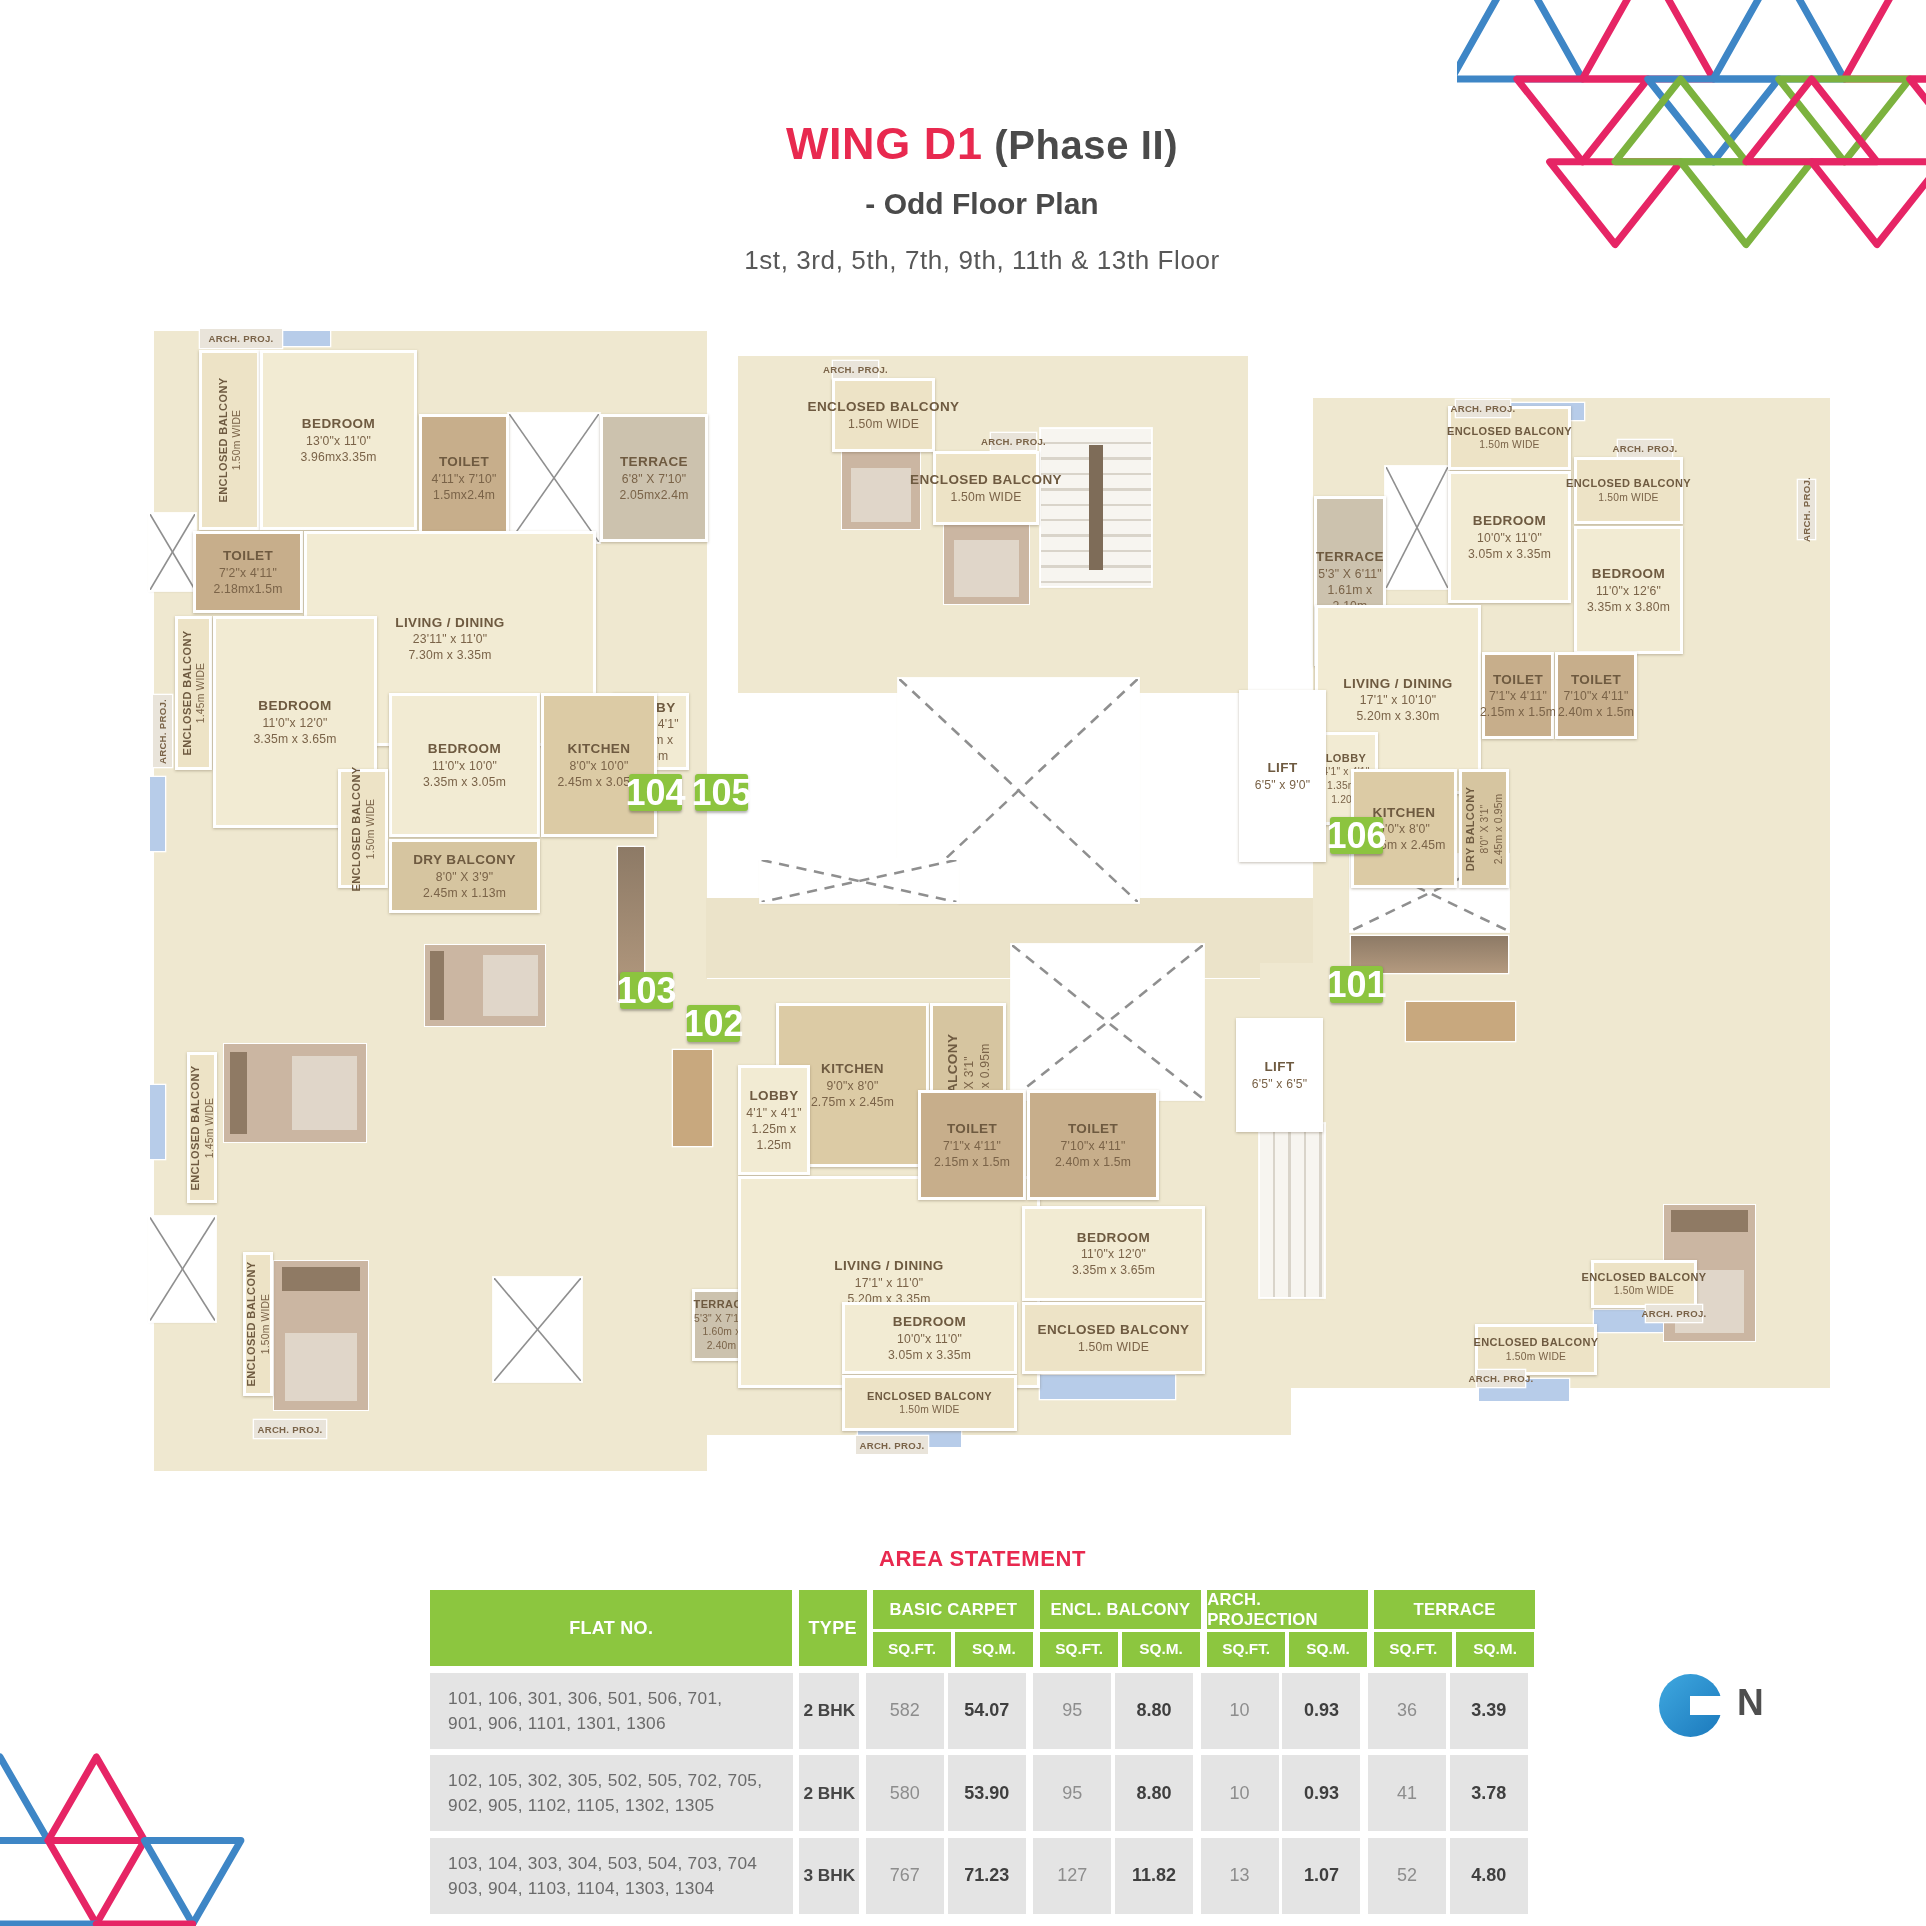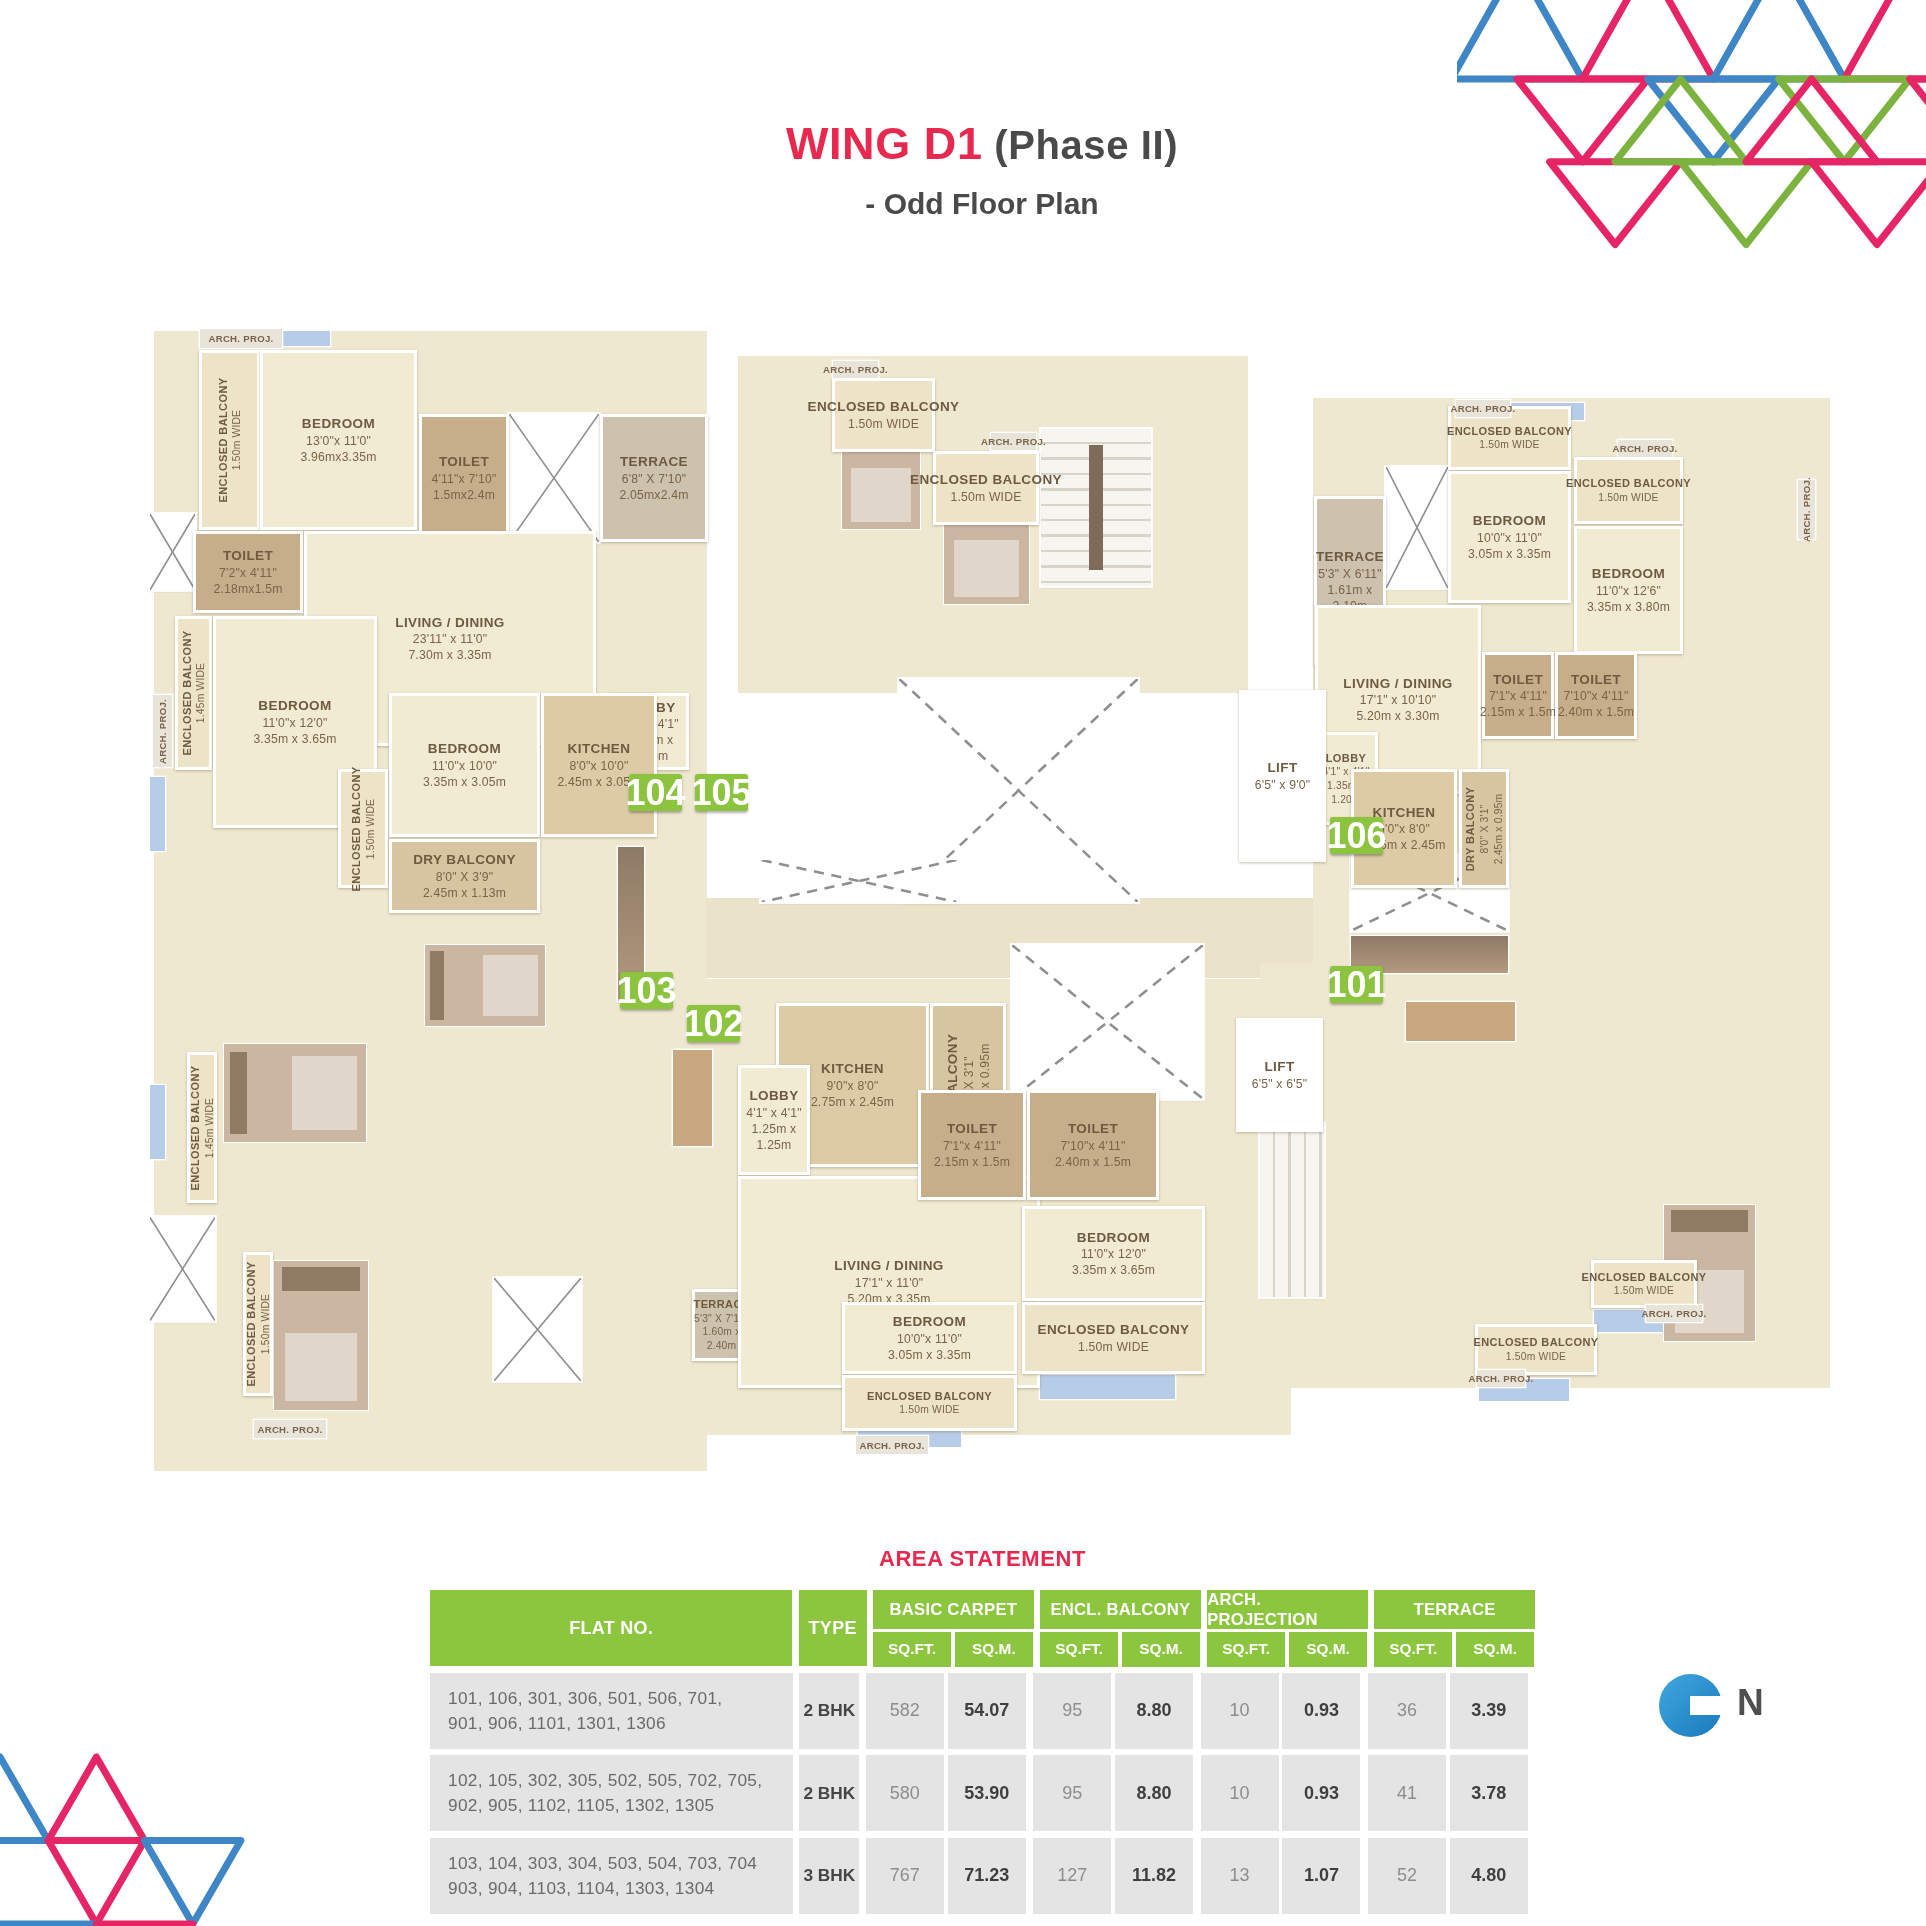--- a/index.html
+++ b/index.html
@@ -116,20 +116,21 @@
     <polygon points="75,147 225,147 150,17" stroke="#E62565" stroke-width="11"></polygon>
     <polygon points="75,147 225,147 150,277" stroke="#E62565" stroke-width="11"></polygon>
     <polygon points="225,147 375,147 300,277" stroke="#3E86C6" stroke-width="11"></polygon>
     <polygon points="0,277 150,277 75,407" stroke="#3E86C6" stroke-width="11"></polygon>
     <polygon points="150,277 300,277 225,407" stroke="#E62565" stroke-width="11"></polygon>
   </svg>
 
   <div class="header">
     <div class="h-line1"><span class="h-main">WING D1</span><span class="h-suffix"> (Phase II)</span></div>
     <div class="h-line2">-  Odd Floor Plan</div>
+    <div class="h-line3">1st, 3rd, 5th, 7th, 9th, 11th &amp; 13th Floor</div>
   </div>
 
   <div class="abs" id="plan" style="left:0;top:0;width:1926px;height:1541px;">
     <div class="passage">5'5" WIDE PASSAGE</div>
   <div class="slab" style="left: 154px; top: 331px; width: 553px; height: 1140px;"></div>
       <div class="slab" style="left: 738px; top: 356px; width: 510px; height: 337px;"></div>
       <div class="slab cor" style="left: 706px; top: 898px; width: 810px; height: 80px;"></div>
       <div class="slab" style="left: 681px; top: 979px; width: 610px; height: 456px;"></div>
       <div class="slab" style="left: 1313px; top: 398px; width: 517px; height: 568px;"></div>
       <div class="slab" style="left: 1260px; top: 963px; width: 570px; height: 425px;"></div>

